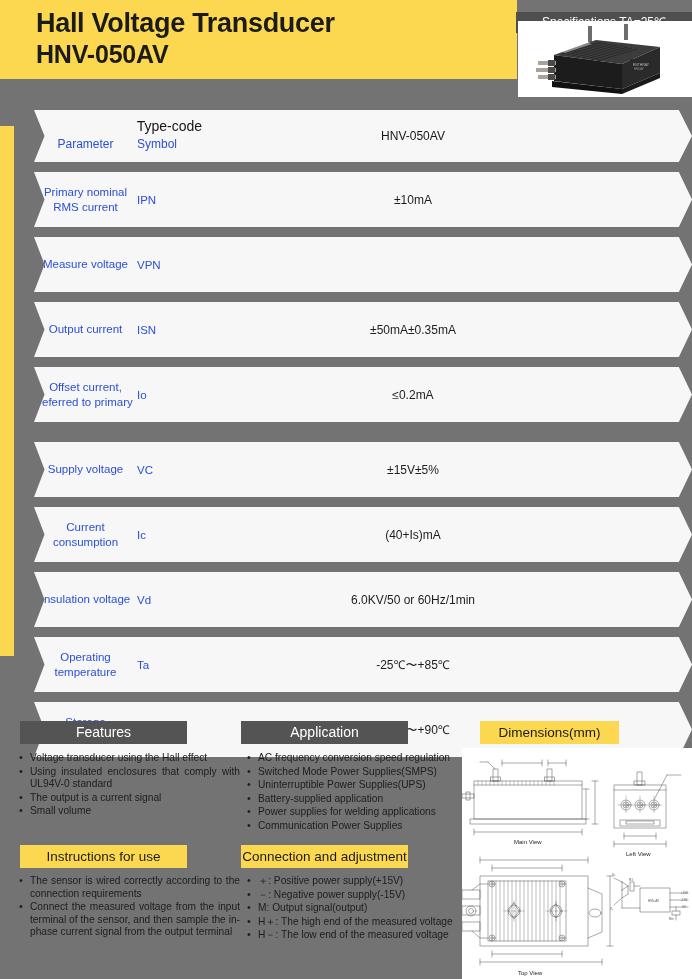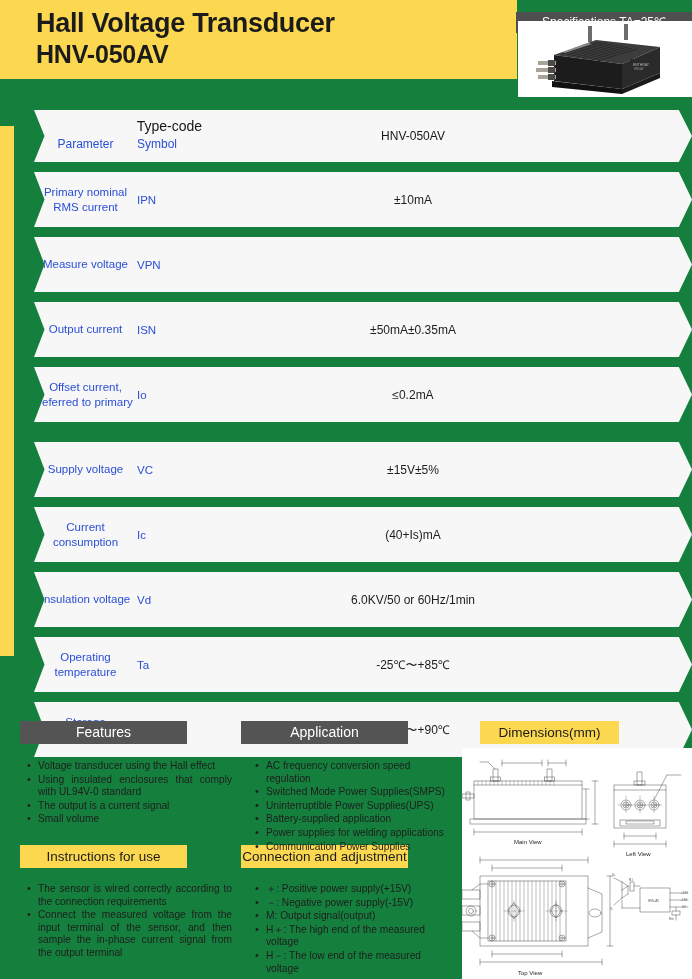--- a/index.html
+++ b/index.html
@@ -2,21 +2,21 @@
 <html><head>
 <meta charset="utf-8">
 <style>
   * { box-sizing: border-box; margin: 0; padding: 0; }
   html, body {
     width: 692px; height: 979px;
     background: #ffffff;
     font-family: "Liberation Sans", sans-serif;
     overflow: hidden;
   }
-  #page { position: relative; width: 692px; height: 979px; background:#15803d; }
+  #page { position: relative; width: 692px; height: 979px; background:#737373; }
 
   
   .hdr-yellow {
     position: absolute; left: 0; top: 0; width: 517px; height: 79px;
     background: #fcd851;
   }
   .hdr-title {
     position: absolute; left: 36px; top: 6px;
     font-size: 27px; font-weight: 700; color: #1b1b1b;
     letter-spacing: -0.3px; line-height: 34px;
@@ -95,21 +95,21 @@
   .dark-head {
     position: absolute; height: 23px; background: #545454;
     color: #ffffff; font-size: 14px; line-height: 23px;
     text-align: center;
   }
   .yellow-head {
     position: absolute; height: 23px; background: #fcd851;
     color: #1b1b1b; font-size: 13.5px; line-height: 23px;
     text-align: center;
   }
-  ul.blist { list-style: none; margin: 8px; padding: 0; }
+  ul.blist { list-style: none; margin: 0; padding: 0; }
   ul.blist li {
     position: relative; padding-left: 12px; margin-bottom: 1px;
     font-size: 10.2px; line-height: 12.6px; color: #1d1d1d;
     text-align: justify;
   }
   ul.blist li::before {
     content: "\2022"; position: absolute; left: 1px; top: -1px;
     font-size: 11px; color: #1d1d1d;
   }
   ul.blist li.nojust { text-align: left; }

